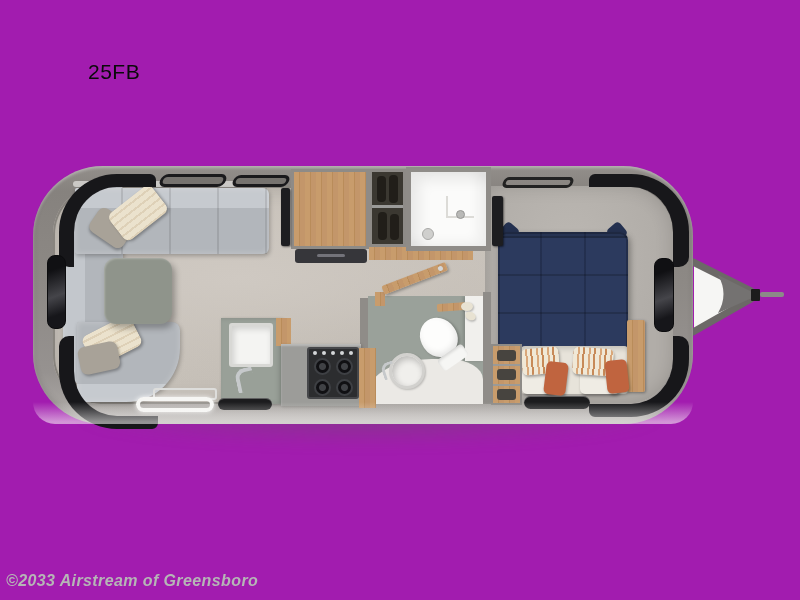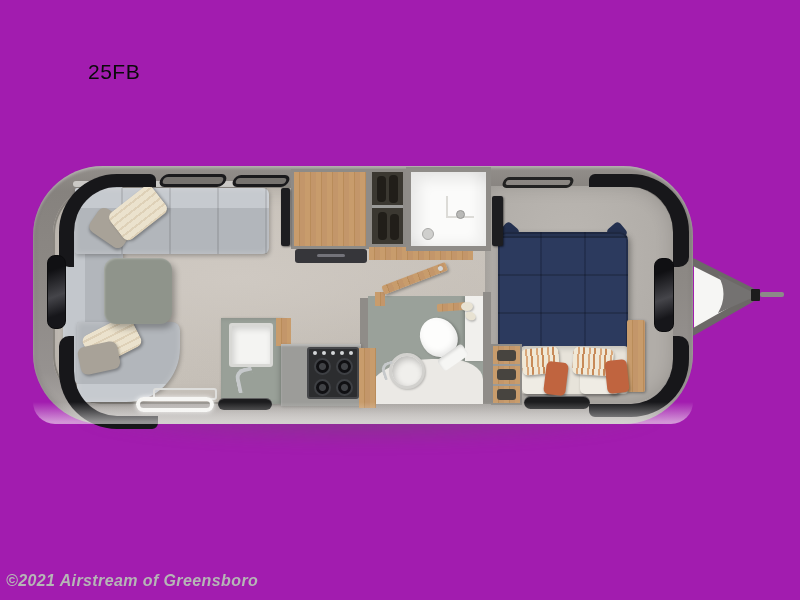--- a/index.html
+++ b/index.html
@@ -306,15 +306,15 @@
     <svg width="100" height="90" viewBox="0 0 100 90">
       <polygon points="6,11 64,40 64,46 6,79" fill="#f6f6f4"></polygon>
       <line x1="5" y1="10" x2="63" y2="39" stroke="#6c6967" stroke-width="7" stroke-linecap="round"></line>
       <line x1="5" y1="80" x2="63" y2="47" stroke="#6c6967" stroke-width="7" stroke-linecap="round"></line>
       <path d="M30,23 L64,40 L64,46 L30,61 Q41,42 30,23 Z" fill="#747271"></path>
       <rect x="63" y="37" width="9" height="12" rx="1" fill="#1c1c1c"></rect>
       <rect x="72" y="40" width="24" height="5" rx="2" fill="#8c8a88"></rect>
     </svg>
   </div>
 
-  <div class="abs watermark">©2021 Airstream of Greensboro</div>
+  <div class="abs watermark">©2033 Airstream of Greensboro</div>
 
 </div>
 
 </body></html>

